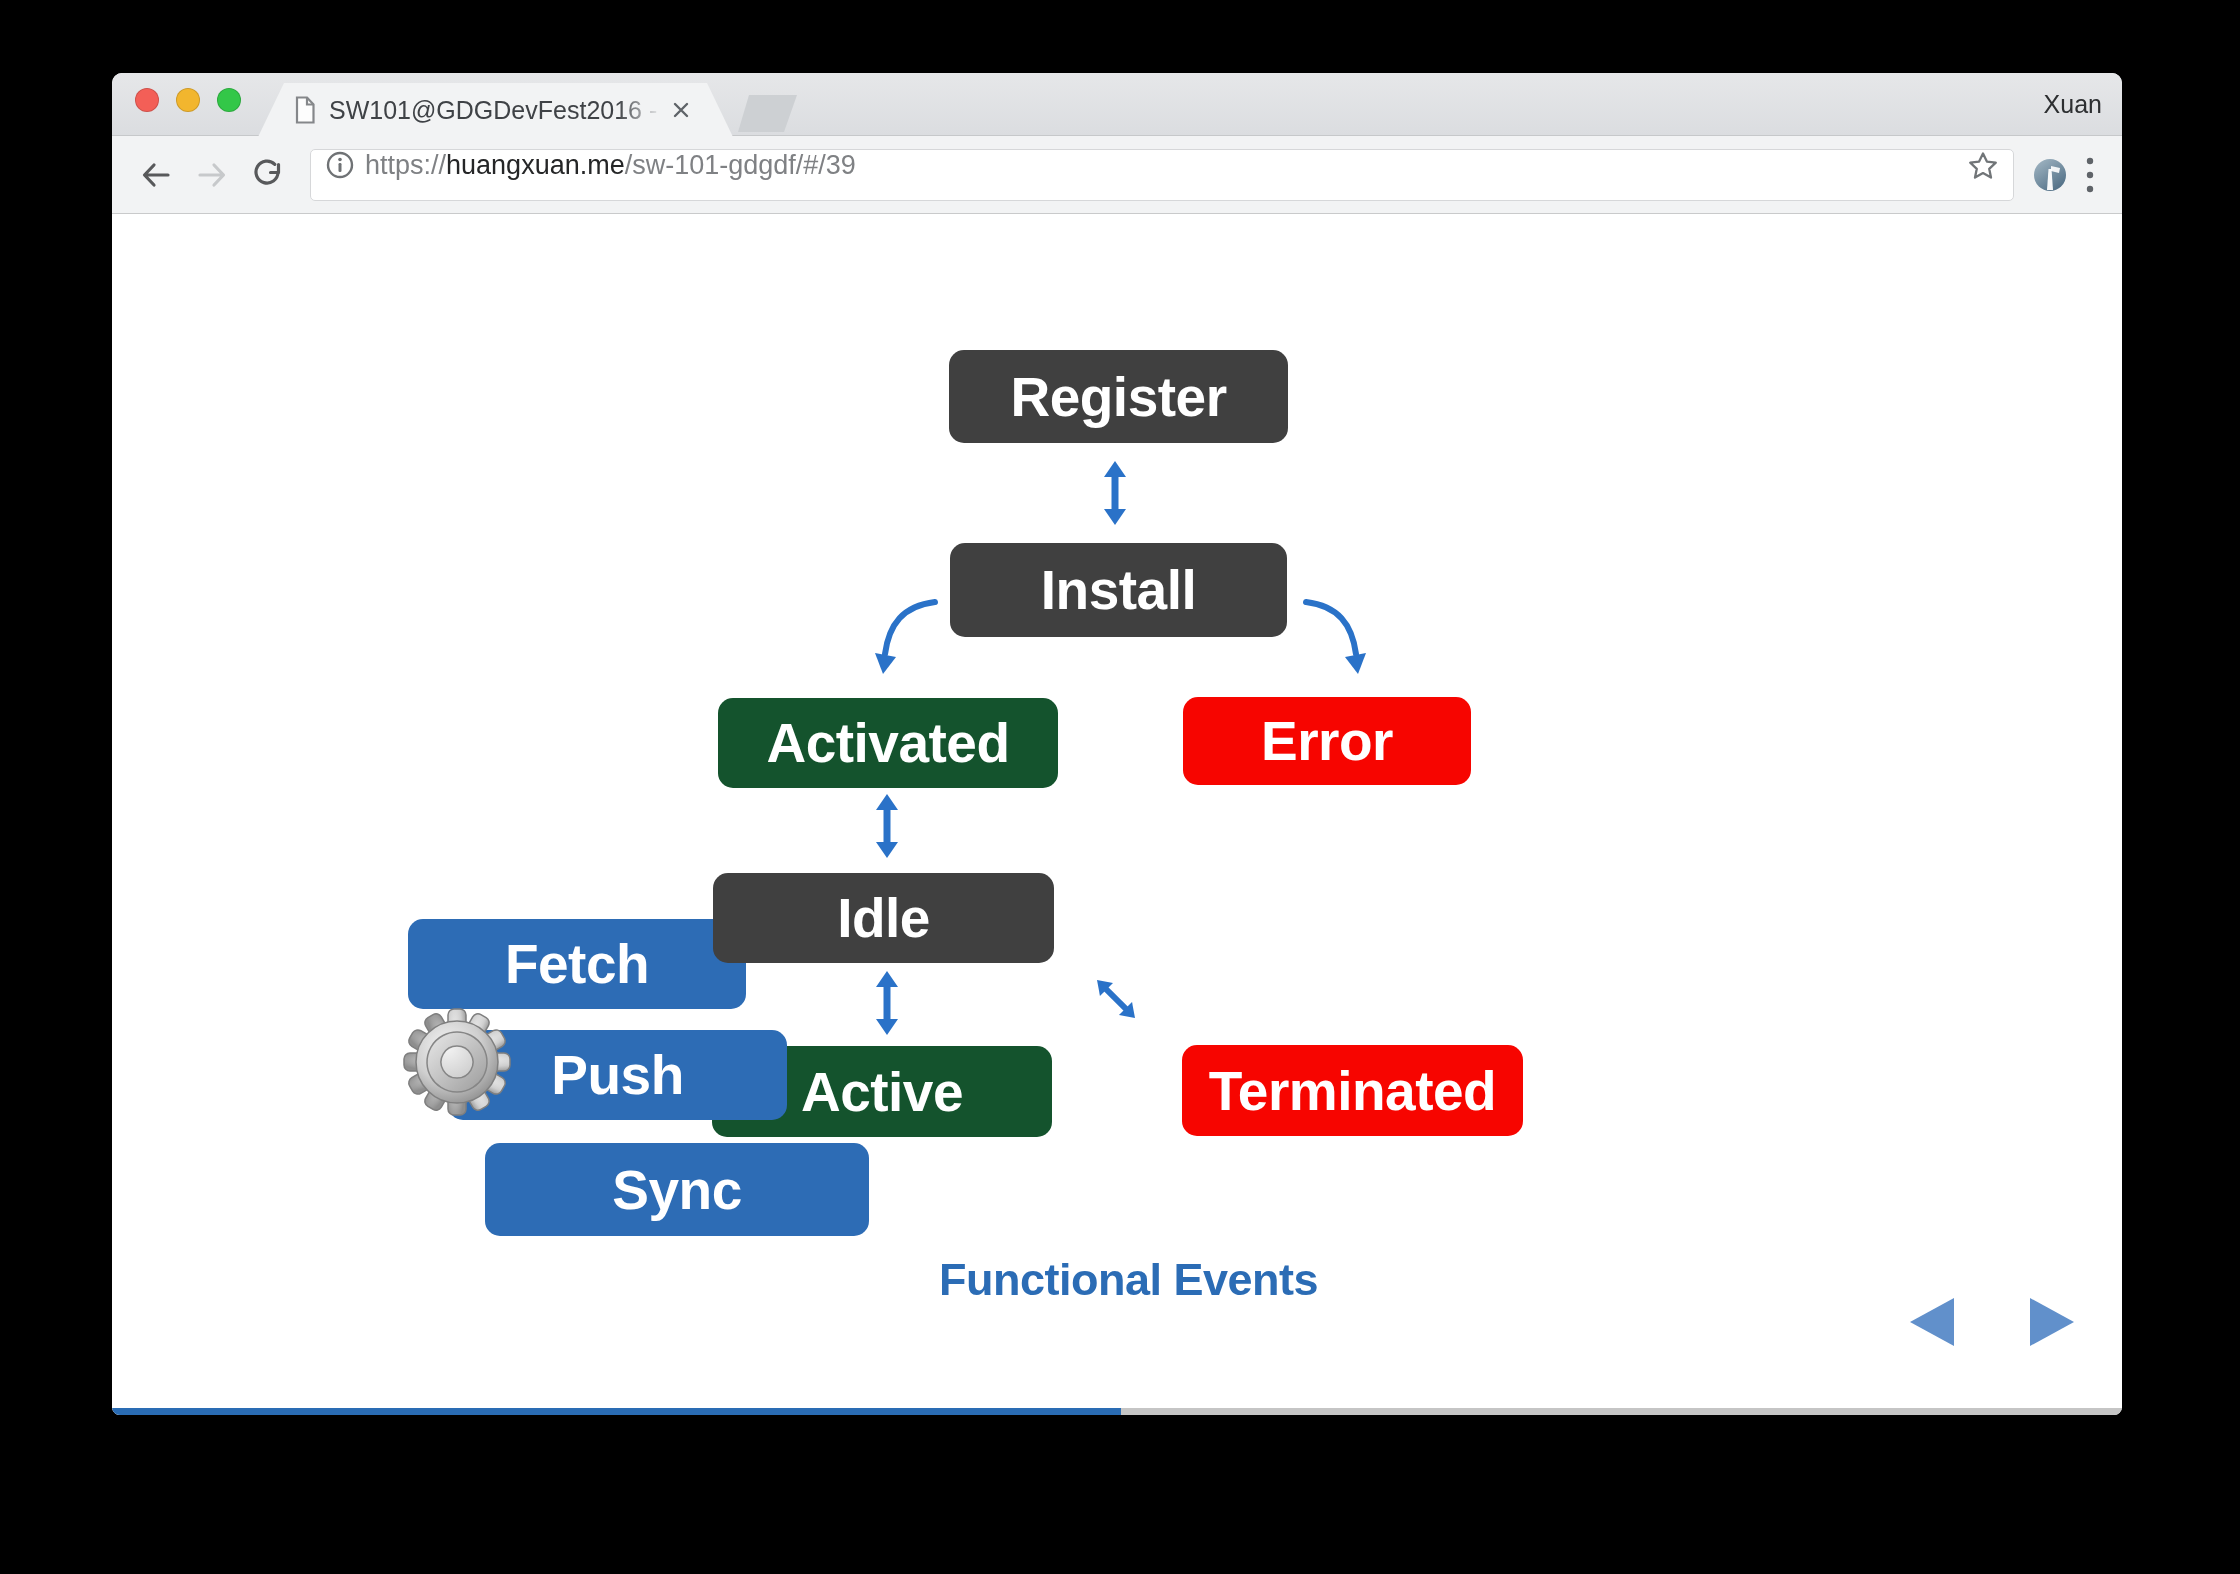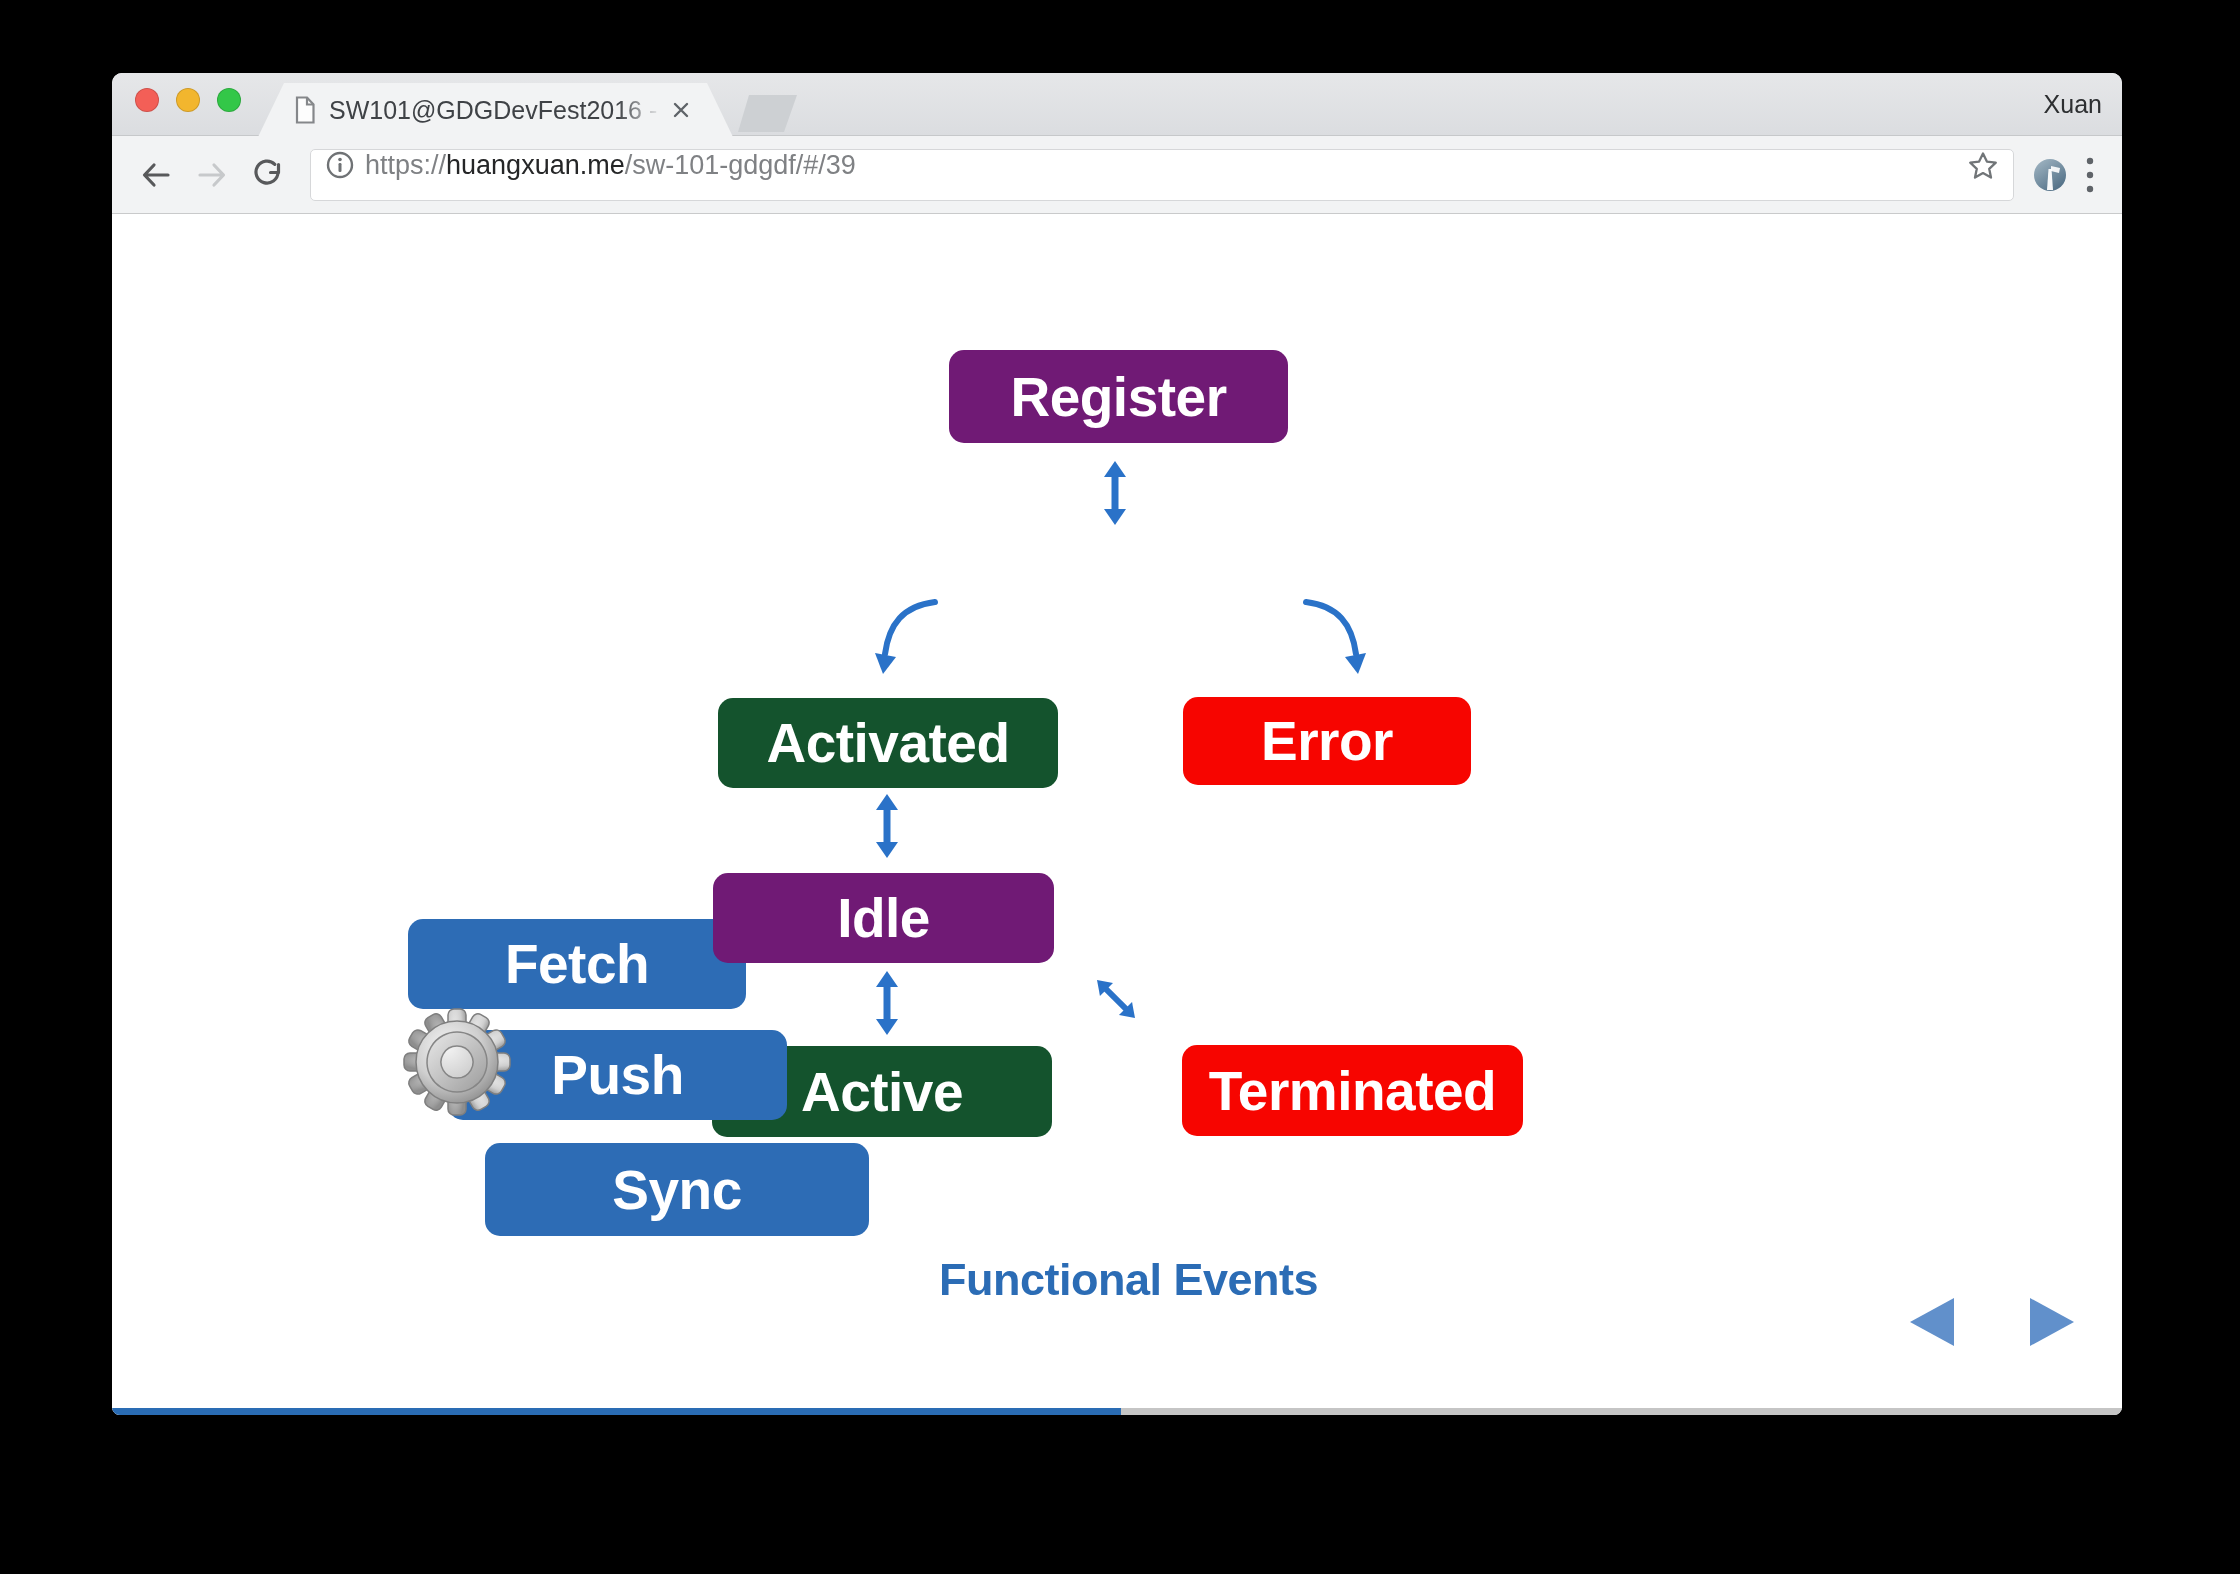--- a/index.html
+++ b/index.html
@@ -39,21 +39,21 @@
   .urltext{font-size:27px;margin-left:10px;white-space:nowrap;overflow:hidden;flex:1;}
   .url-dim{color:#7f8184;}
   .url-host{color:#252627;}
   .ext-btn{margin-right:16px;display:flex;}
   .menu-btn{display:flex;margin-right:4px;}
 
   
   .content{position:relative;flex:1;background:#fff;overflow:hidden;}
   .node{position:absolute;border-radius:15px;display:flex;align-items:center;justify-content:center;
     color:#fff;font-size:55px;font-weight:700;letter-spacing:-.5px;}
-  .dark{background:#701a75;}
+  .dark{background:#404040;}
   .green{background:#14532d;}
   .red{background:#f70500;}
   .blue{background:#2d6cb5;}
   .n-register{left:837px;top:136px;width:339px;height:93px;}
   .n-install{left:838px;top:329px;width:337px;height:94px;}
   .n-activated{left:606px;top:484px;width:340px;height:90px;}
   .n-error{left:1071px;top:483px;width:288px;height:88px;}
   .n-idle{left:601px;top:659px;width:341px;height:90px;z-index:3;}
   .n-fetch{left:296px;top:705px;width:338px;height:90px;z-index:1;}
   .n-push{left:336px;top:816px;width:339px;height:90px;z-index:4;}
@@ -166,20 +166,21 @@
   <div class="content">
 
     <div class="node dark n-register">Register</div>
 
     <svg class="arr a1" width="34" height="66" viewBox="0 0 34 66">
         <path d="M17 15 V51" stroke="#2a72c8" stroke-width="7"></path>
         <path d="M17 1 L28 17 L6 17 Z" fill="#2a72c8"></path>
         <path d="M17 65 L28 49 L6 49 Z" fill="#2a72c8"></path>
       </svg>
 
+    <div class="node dark n-install">Install</div>
 
     <svg class="arr curveL" width="64" height="78" viewBox="0 0 64 78">
         <path d="M60 4 C28 8 14 26 10 56" fill="none" stroke="#2a72c8" stroke-width="6" stroke-linecap="round"></path>
         <path d="M8 76 L0 55 L21 59 Z" fill="#2a72c8"></path>
       </svg>
     <svg class="arr curveR" width="64" height="78" viewBox="0 0 64 78">
         <path d="M4 4 C36 8 50 26 54 56" fill="none" stroke="#2a72c8" stroke-width="6" stroke-linecap="round"></path>
         <path d="M56 76 L43 59 L64 55 Z" fill="#2a72c8"></path>
       </svg>
 

